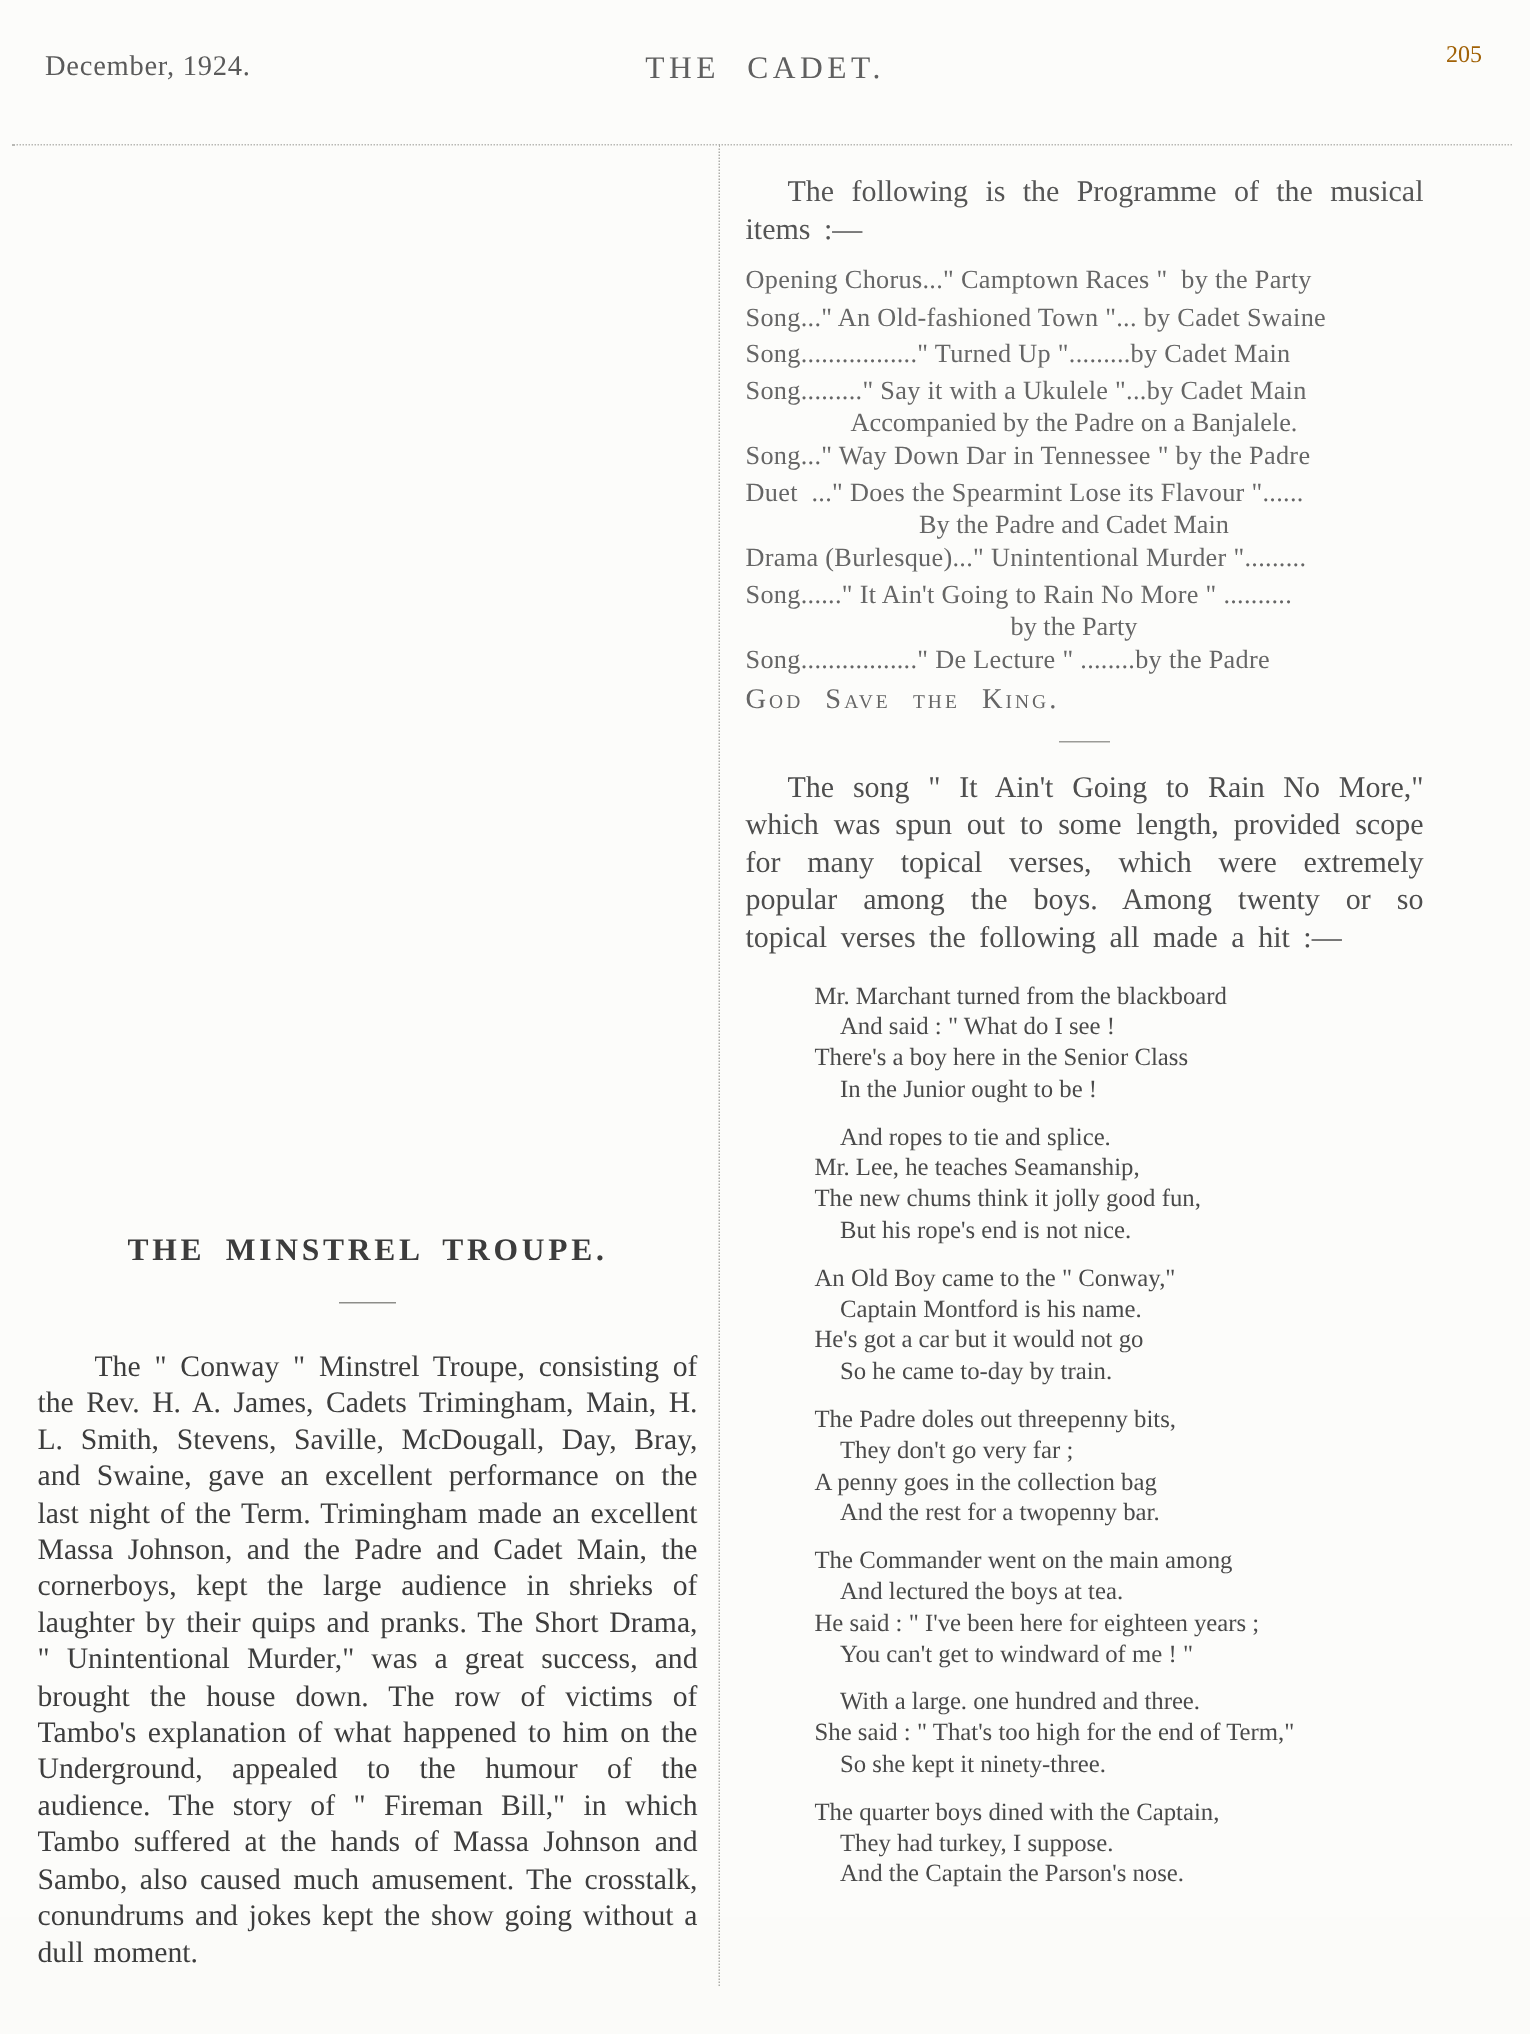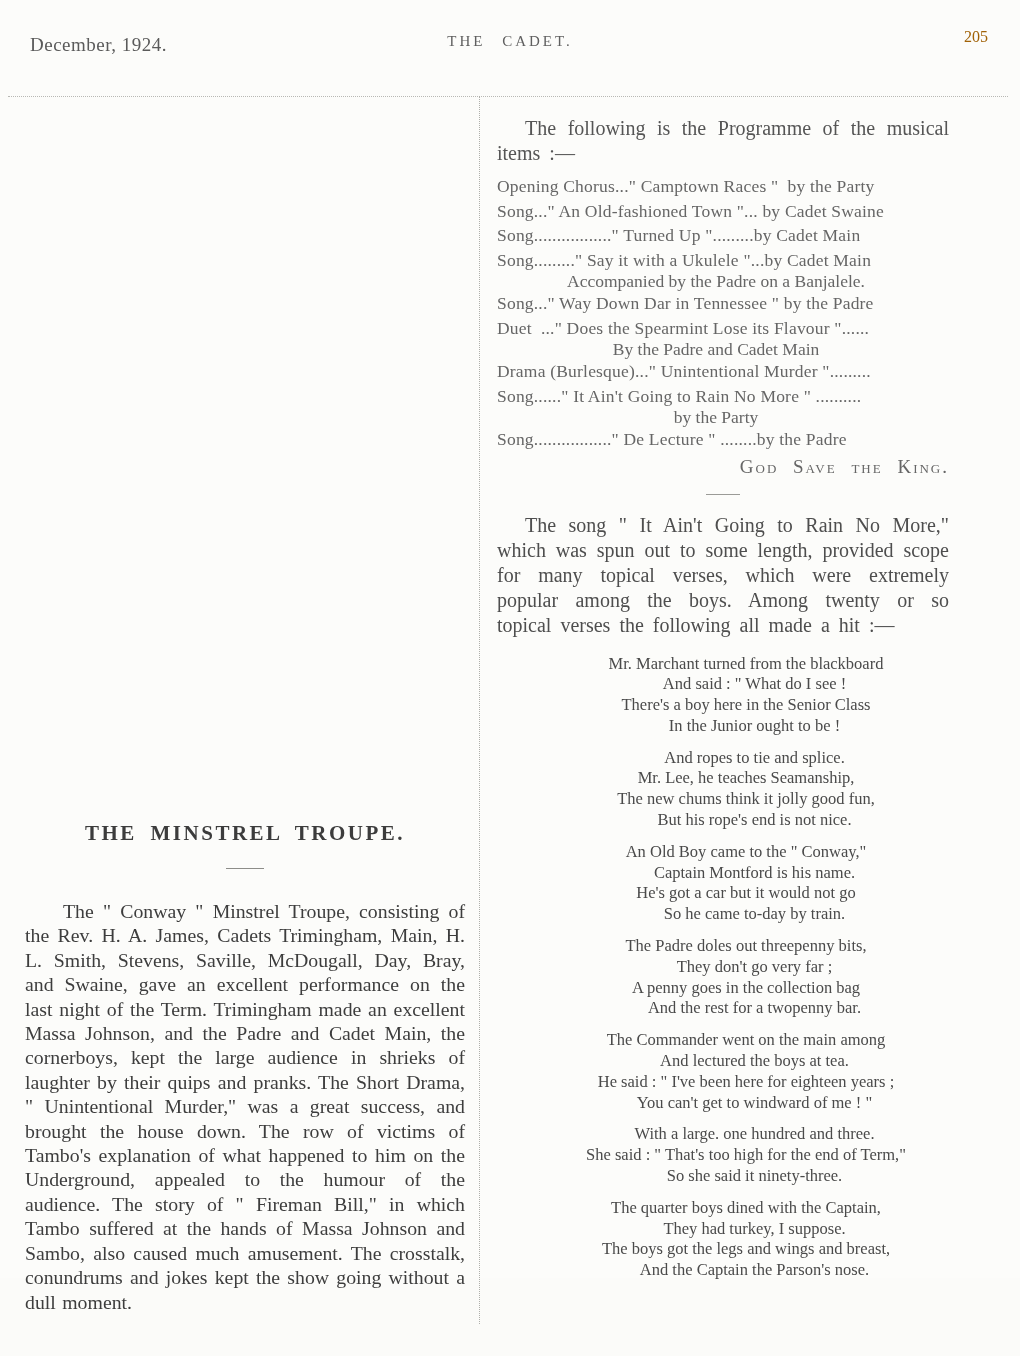--- a/index.html
+++ b/index.html
@@ -7,43 +7,43 @@
     width:1020px;height:1356px;
     background:#fbfbf9;
     font-family:"Liberation Serif","DejaVu Serif",serif;
     color:#444;
     overflow:hidden;
   }
   .page{position:relative;width:1020px;height:1278px;background:#fcfcfa;}
 
   
   .hdr-date{position:absolute;left:30px;top:34px;font-size:19px;color:#5a5a5a;letter-spacing:.5px;}
-  .hdr-title{position:absolute;left:0;top:33px;width:100%;text-align:center;font-size:15px;color:#5f5f5f;letter-spacing:3px;word-spacing:10px;}
+  .hdr-title{position:absolute;left:0;top:33px;width:100%;text-align:center;font-size:21px;color:#5f5f5f;letter-spacing:3px;word-spacing:10px;}
   .hdr-page{position:absolute;right:32px;top:28px;font-size:16px;color:#a16207;}
   .hdr-rule{position:absolute;left:8px;top:96px;width:1000px;border-top:1px dotted #b8b8b4;height:0;}
 
   
   .vrule{position:absolute;left:479px;top:96px;height:1228px;width:0;border-left:1px dotted #aeaeaa;}
 
   
   .leftcol{position:absolute;left:25px;top:820px;width:440px;}
   .section-heading{text-align:center;font-size:21px;line-height:26px;color:#3c3c3c;font-weight:600;letter-spacing:2.5px;word-spacing:6px;}
   .dash-divider{width:38px;border-top:1px solid #8d8d89;height:0;margin:22px auto 0 auto;}
   .body-para{margin-top:30px;font-size:19.8px;line-height:24.4px;text-align:justify;text-indent:38px;color:#3d3d3d;word-spacing:1.5px;}
 
   
   .rightcol{position:absolute;left:497px;top:100px;width:452px;}
   .intro-para{font-size:20px;line-height:25px;text-align:justify;text-indent:28px;color:#555;word-spacing:4px;margin-top:16px;}
   .programme{margin-top:8px;color:#666;}
   .prog-entry{font-size:17.5px;line-height:24.5px;white-space:pre-wrap;letter-spacing:.2px;}
   .prog-cont{font-size:17.5px;line-height:19px;text-align:center;padding-right:14px;white-space:pre-wrap;}
-  .anthem{margin-top:4px;text-align:right;font-variant:small-caps;font-size:19px;letter-spacing:2px;word-spacing:8px;color:#666;}
+  .anthem{margin-top:4px;text-align:left;font-variant:small-caps;font-size:19px;letter-spacing:2px;word-spacing:8px;color:#666;}
   .dash-divider.small{margin:16px auto 0 auto;width:34px;border-top-color:#9b9b97;}
   .topical-para{margin-top:18px;font-size:20px;line-height:25px;text-align:justify;text-indent:28px;color:#4e4e4e;word-spacing:4px;}
-  .verses{margin-top:16px;padding-left:46px;color:#4a4a4a;text-align:center;}
+  .verses{margin-top:16px;padding-left:46px;color:#4a4a4a;}
   .verse{margin-bottom:11px;}
   .vl{font-size:16.5px;line-height:20.8px;}
   .vl.in{padding-left:17px;}
 </style>
 </head>
 <body>
 
 <div class="page">
 
   <div class="hdr-date">December, 1924.</div>
@@ -109,24 +109,23 @@
       </div>
       <div class="verse">
         <div class="vl">The Commander went on the main among</div>
         <div class="vl in">And lectured the boys at tea.</div>
         <div class="vl">He said : " I've been here for eighteen years ;</div>
         <div class="vl in">You can't get to windward of me ! "</div>
       </div>
       <div class="verse">
         <div class="vl in">With a large. one hundred and three.</div>
         <div class="vl">She said : " That's too high for the end of Term,"</div>
-        <div class="vl in">So she said it ninety-three.</div>
+        <div class="vl in">So she kept it ninety-three.</div>
       </div>
       <div class="verse">
         <div class="vl">The quarter boys dined with the Captain,</div>
         <div class="vl in">They had turkey, I suppose.</div>
-        <div class="vl">The boys got the legs and wings and breast,</div>
         <div class="vl in">And the Captain the Parson's nose.</div>
       </div>
     </div>
   </div>
 
 </div>
 
 </body></html>

